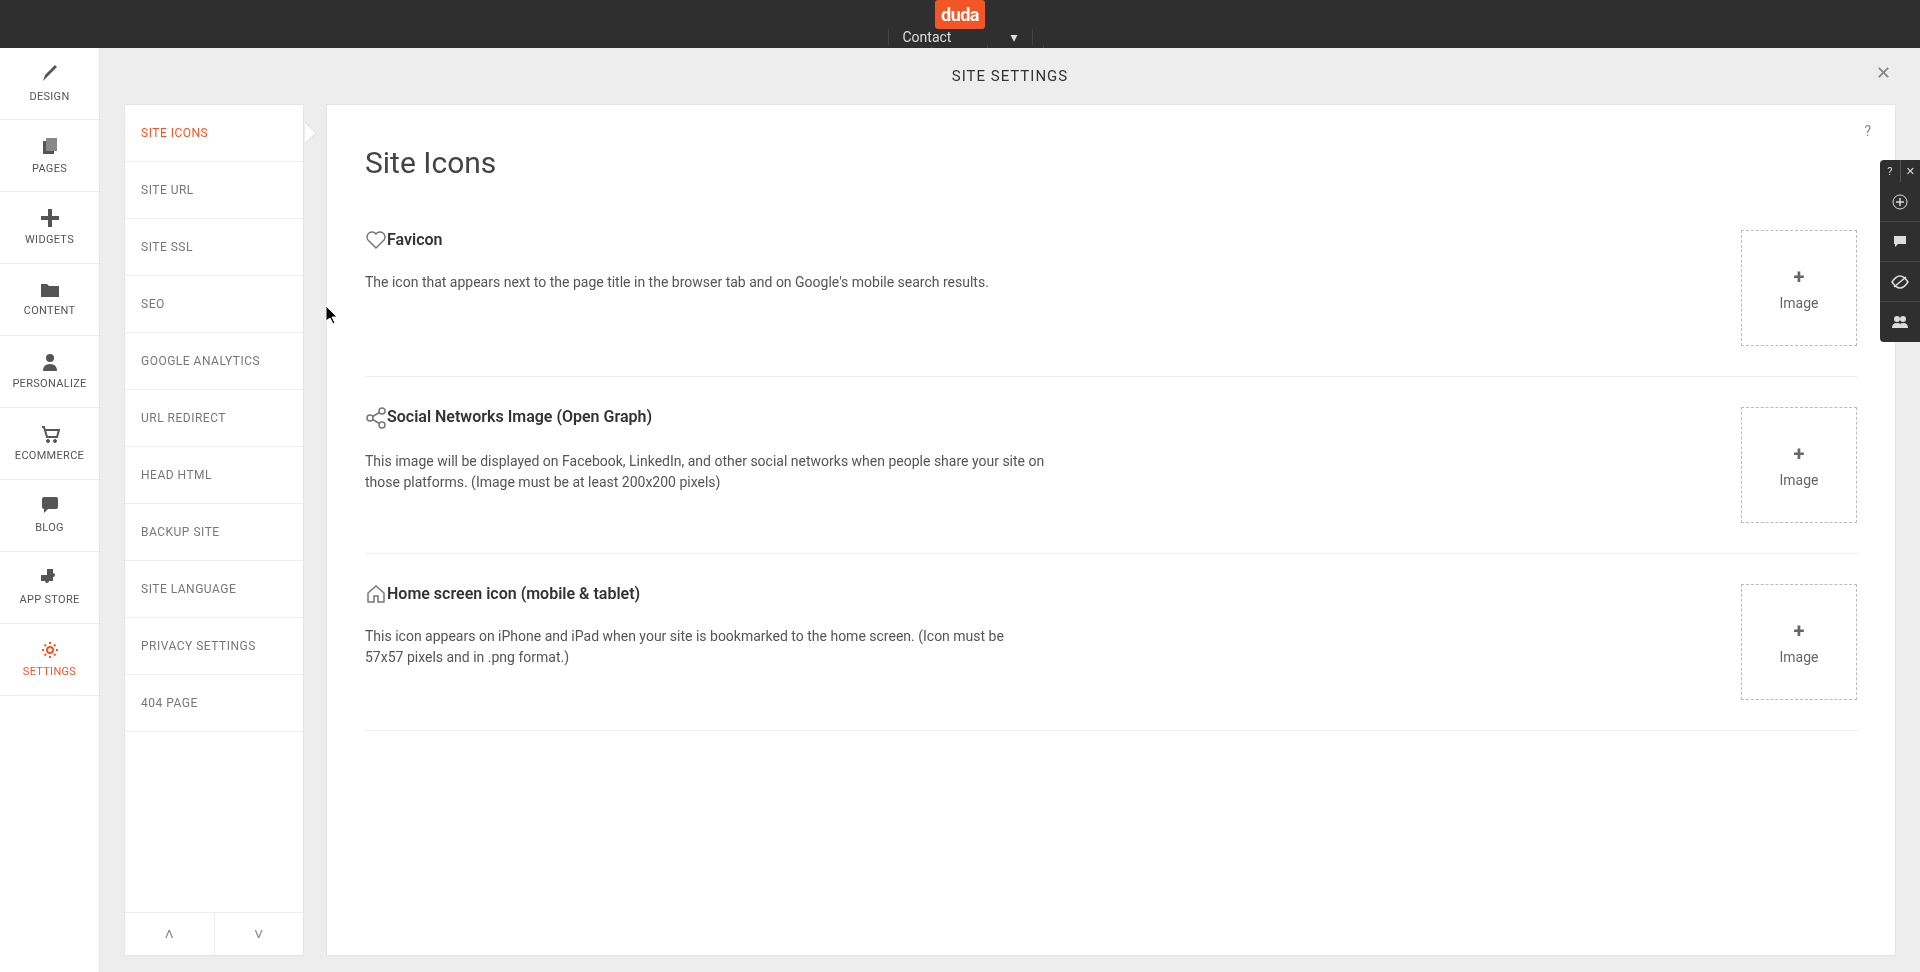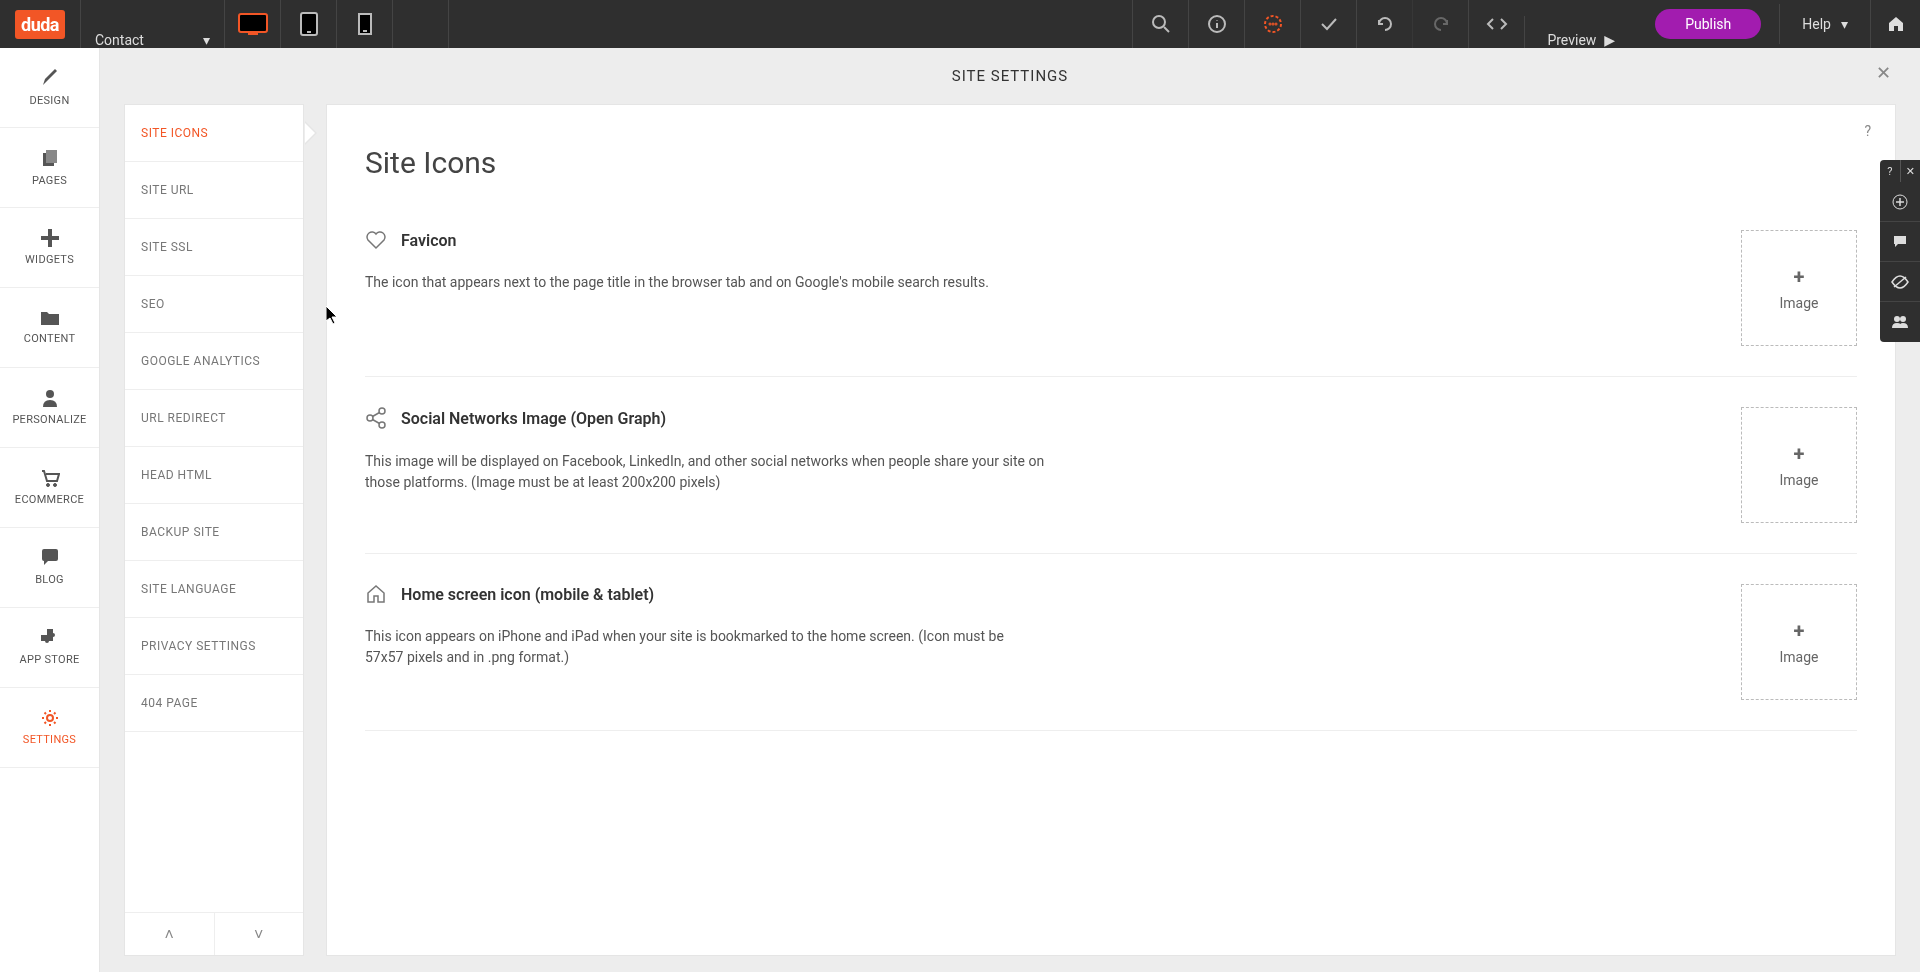--- a/index.html
+++ b/index.html
@@ -1,38 +1,38 @@
 <!DOCTYPE html>
 <html><head>
 <meta charset="utf-8">
 <style>
 * { margin: 0; padding: 0; box-sizing: border-box; font-family: -apple-system, BlinkMacSystemFont, "Segoe UI", Roboto, sans-serif; }
 body { width: 1920px; height: 972px; background: #fff; overflow: hidden; }
 
 
-.topbar { height: 48px; background: #2f2f2f; display: flex; align-items: center; color: #ddd; }
+.topbar { height: 48px; background: #2f2f2f; display: flex; align-items: center; color: #ddd; flex-direction: column; }
 .logo { width: 80px; height: 48px; display: flex; align-items: center; justify-content: center; }
 .logo-badge { background: #f25626; color: #fff; font-weight: 700; font-size: 18px; padding: 4px 6px; border-radius: 3px; letter-spacing: -0.5px; }
 .page-select { width: 145px; height: 48px; border-left: 1px solid #444; border-right: 1px solid #444; display: flex; align-items: flex-end; padding: 0 14px; justify-content: space-between; font-size: 14px; cursor: pointer; }
 .device-group { display: flex; }
 .device-btn { width: 56px; height: 48px; display: flex; align-items: center; justify-content: center; border-right: 1px solid #444; cursor: pointer; }
 .device-btn.active svg { stroke: #f25626; }
 .device-btn svg { stroke: #bbb; }
 .topbar-spacer { flex: 1; }
 .top-icon { width: 56px; height: 48px; display: flex; align-items: center; justify-content: center; border-left: 1px solid #444; cursor: pointer; }
 .top-icon svg { stroke: #bbb; fill: none; }
 .top-icon.danger svg { stroke: #f25626; }
 .preview-btn { padding: 0 22px; height: 48px; display: flex; align-items: center; gap: 8px; border-left: 1px solid #444; font-size: 14px; cursor: pointer; margin-top: 32px; }
 .publish-btn { background: #a21caf; color: #fff; height: 30px; padding: 0 30px; border-radius: 15px; margin: 0 18px; font-size: 14px; display: flex; align-items: center; cursor: pointer; }
 .help-btn { padding: 0 22px; height: 40px; display: flex; align-items: center; gap: 10px; border-left: 1px solid #444; font-size: 14px; cursor: pointer; }
 .home-btn { width: 50px; height: 48px; display: flex; align-items: center; justify-content: center; border-left: 1px solid #444; cursor: pointer; }
 
 
 .left-sidebar { position: absolute; left: 0; top: 48px; width: 100px; height: calc(100% - 48px); background: #fff; border-right: 1px solid #e5e5e5; }
-.sb-item { height: 80px; display: flex; flex-direction: column; align-items: center; justify-content: center; gap: 6px; border-bottom: 1px solid #eee; cursor: pointer; color: #555; font-size: 11px; letter-spacing: 0.3px; }
+.sb-item { height: 72px; display: flex; flex-direction: column; align-items: center; justify-content: center; gap: 6px; border-bottom: 1px solid #eee; cursor: pointer; color: #555; font-size: 11px; letter-spacing: 0.3px; }
 .sb-item.active { color: #f25626; }
 .sb-item svg { stroke: #555; fill: #555; }
 .sb-item.active svg { stroke: #f25626; fill: #f25626; }
 .sb-chevron { position: absolute; left: 100px; top: 614px; width: 0; height: 0; border-top: 14px solid transparent; border-bottom: 14px solid transparent; border-left: 14px solid #e5e5e5; }
 .sb-chevron::after { content: ''; position: absolute; left: -14px; top: -12px; border-top: 12px solid transparent; border-bottom: 12px solid transparent; border-left: 12px solid #fff; }
 
 
 .main { position: absolute; left: 100px; top: 48px; right: 0; bottom: 0; background: #ededed; }
 .panel-header { height: 56px; display: flex; align-items: center; justify-content: center; position: relative; font-size: 15px; letter-spacing: 1px; color: #333; }
 .panel-close { position: absolute; right: 28px; top: 14px; cursor: pointer; color: #888; font-size: 18px; }
@@ -48,21 +48,21 @@
 .sec-nav-btn { flex: 1; height: 42px; display: flex; align-items: center; justify-content: center; cursor: pointer; color: #888; }
 .sec-nav-btn:first-child { border-right: 1px solid #eee; }
 
 
 .content { flex: 1; background: #fff; border: 1px solid #e5e5e5; margin-left: 22px; padding: 40px 38px; overflow-y: auto; position: relative; }
 .content h1 { font-size: 30px; font-weight: 400; color: #444; margin-bottom: 40px; }
 .help-q { position: absolute; right: 24px; top: 18px; color: #888; cursor: pointer; font-size: 14px; }
 .section { display: flex; padding: 30px 0; border-bottom: 1px solid #eee; gap: 40px; }
 .section:first-of-type { padding-top: 10px; }
 .section-text { flex: 1; }
-.section-title { display: flex; align-items: center; gap: 14px; margin-bottom: 22px; }
+.section-title { display: flex; margin-bottom: 22px; }
 .section-title svg { stroke: #777; fill: none; }
 .section-title span { font-size: 16px; font-weight: 600; color: #333; }
 .section-desc { font-size: 14px; color: #555; line-height: 1.5; max-width: 680px; }
 .upload-box { width: 116px; height: 116px; border: 1px dashed #bbb; display: flex; flex-direction: column; align-items: center; justify-content: center; gap: 6px; cursor: pointer; color: #666; font-size: 14px; }
 .upload-box .plus { font-size: 20px; font-weight: 700; }
 
 
 .right-float { position: absolute; right: 0; top: 160px; width: 40px; background: #2f2f2f; border-radius: 4px 0 0 4px; }
 .rf-row { height: 40px; display: flex; align-items: center; justify-content: center; border-bottom: 1px solid #444; color: #ddd; font-size: 16px; cursor: pointer; }
 .rf-row:last-child { border-bottom: none; }

